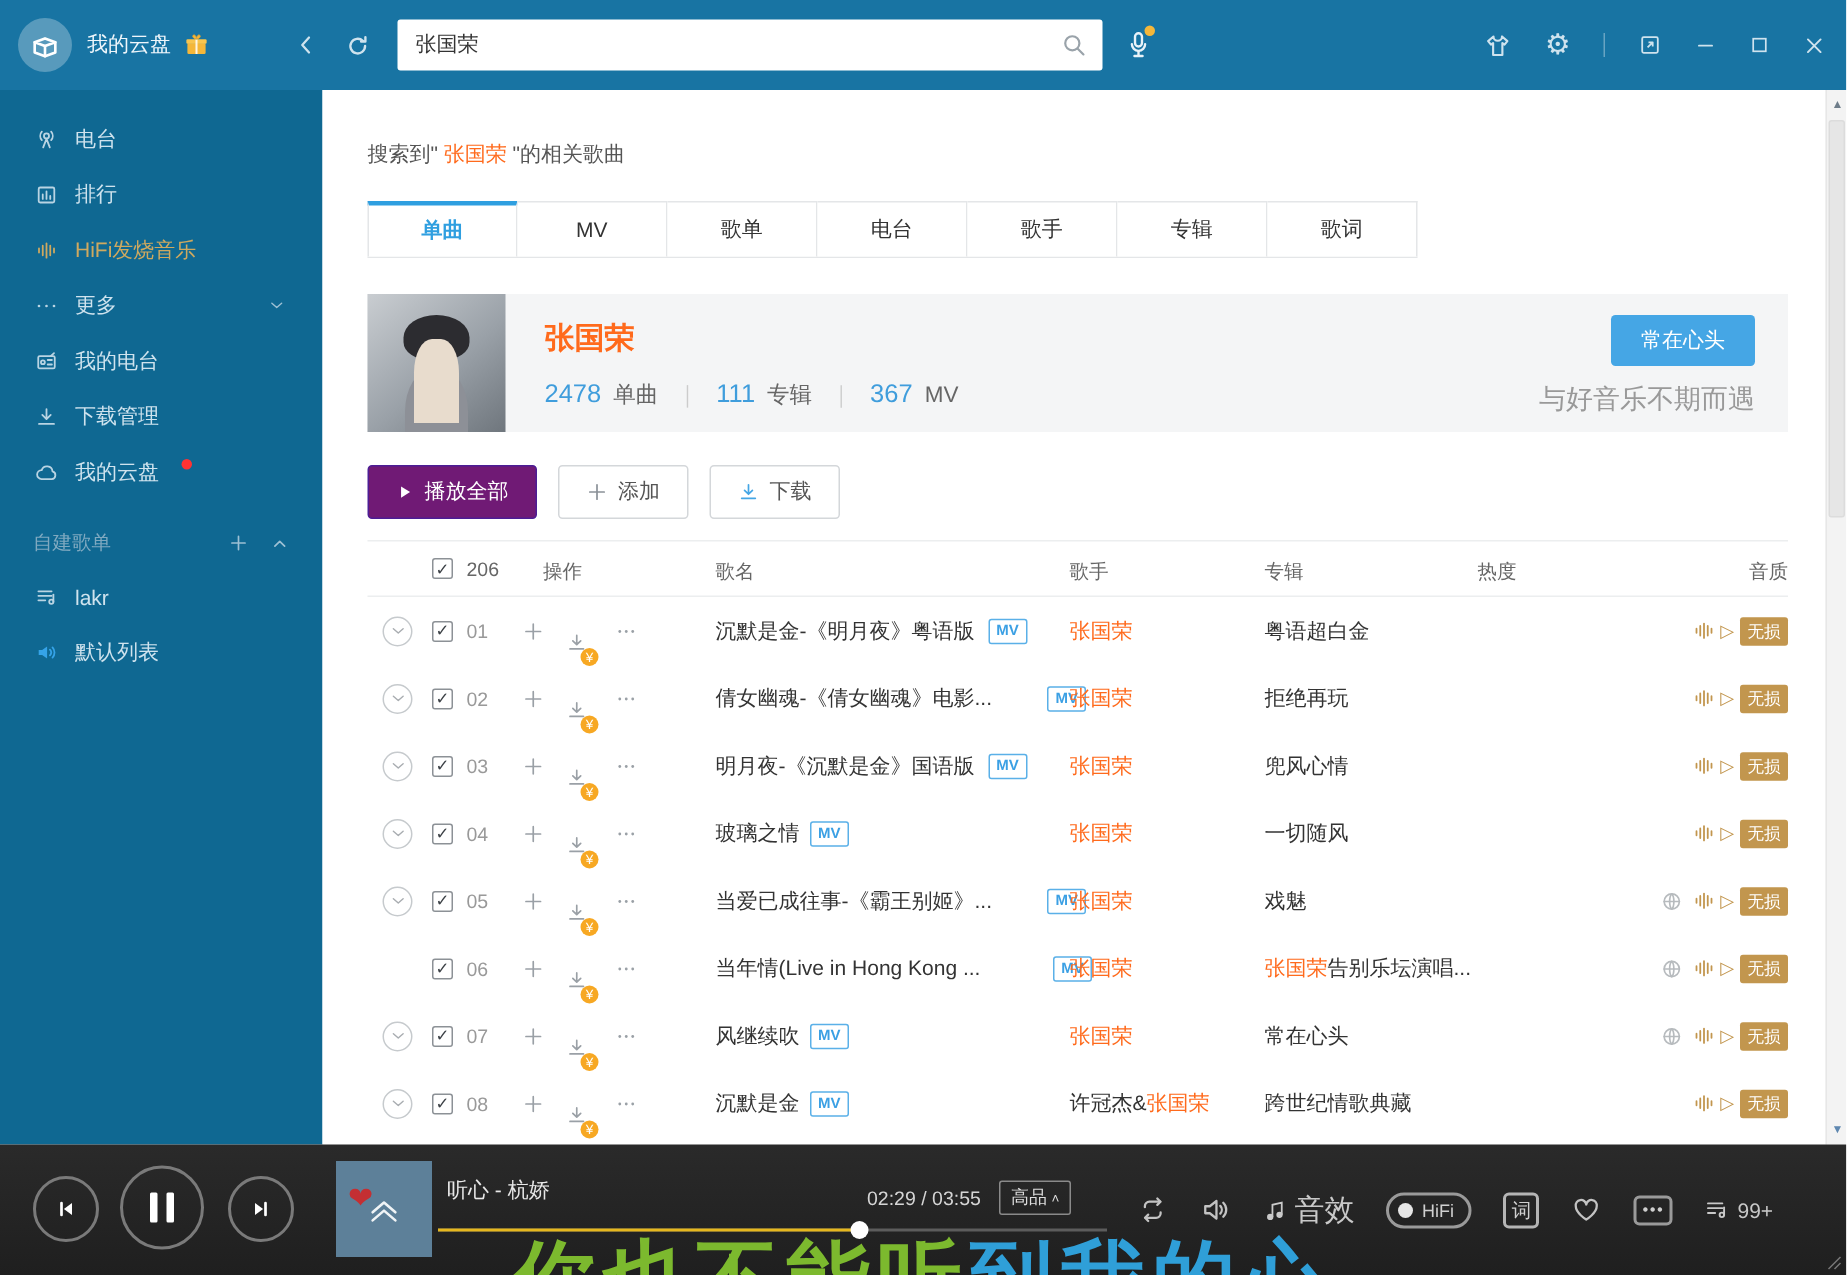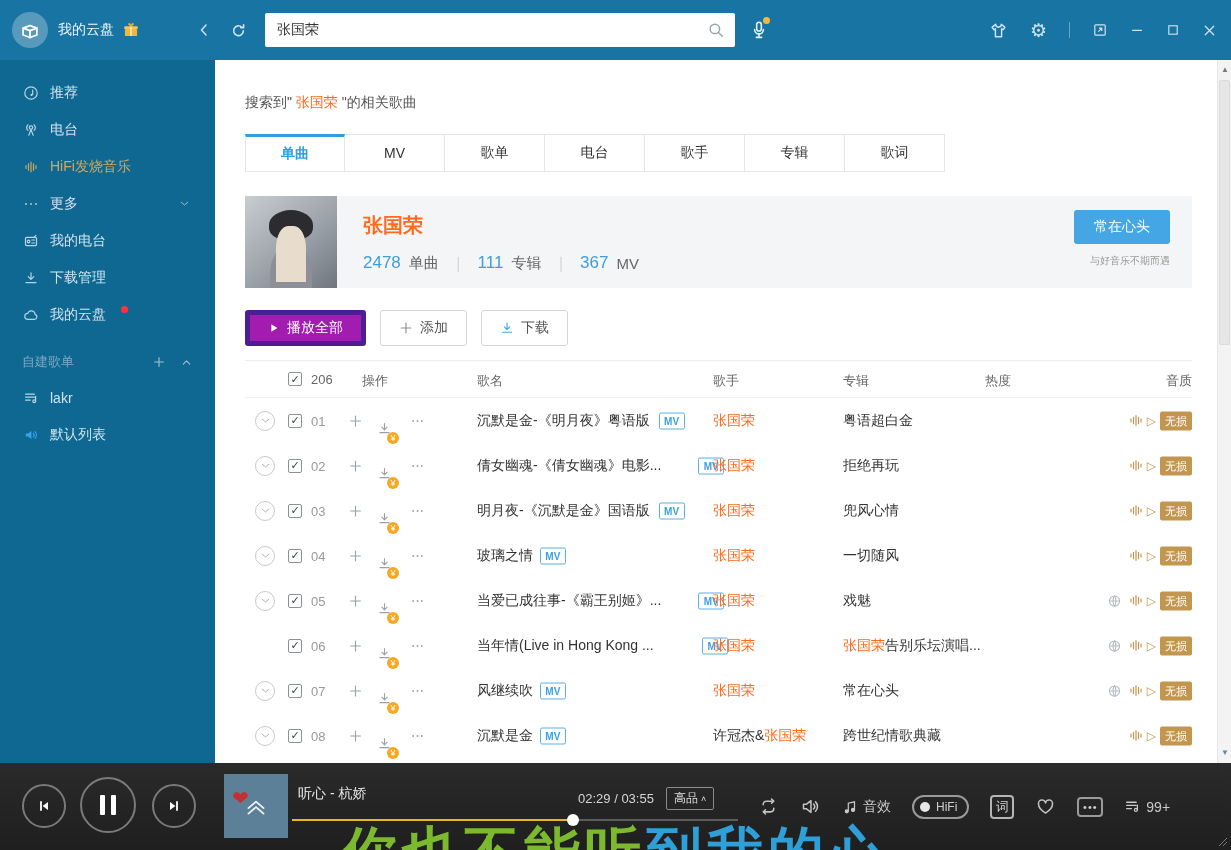--- a/index.html
+++ b/index.html
@@ -50,25 +50,25 @@
   .artist-photo { width:92px; height:92px; background:linear-gradient(140deg,#c9cdd1 0%,#9aa1a8 55%,#6f767d 100%); position:relative; overflow:hidden; }
   .artist-photo:after { content:""; position:absolute; left:24px; top:14px; width:44px; height:30px; border-radius:50% 50% 40% 40%; background:#2c2c30; }
   .artist-photo:before { content:""; position:absolute; left:31px; top:30px; width:30px; height:56px; border-radius:40% 40% 0 0; background:#e8dccd; box-shadow:0 26px 0 6px #8d9097; z-index:1; }
   .artist-meta { margin-left:26px; padding-top:16px; }
   .artist-name { color:#ff6a1c; font-size:20px; font-weight:bold; }
   .artist-stats { margin-top:14px; font-size:15px; color:#666; display:flex; align-items:center; gap:8px; }
   .artist-stats b { color:#3f9ddc; font-weight:normal; font-size:17px; }
   .stat-div { color:#ccc; margin:0 4px; }
   .artist-right { position:absolute; right:22px; top:14px; text-align:right; }
   .btn-featured { display:inline-block; background:#45a6e5; color:#fff; font-size:14px; padding:8px 20px; border-radius:3px; border:none; cursor:pointer; font-family:inherit; }
-  .slogan { margin-top:10px; color:#999; font-size:10px; }
+  .slogan { margin-top:10px; color:#999; font-size:18px; }
 
   .actions { display:flex; gap:14px; margin-top:22px; align-items:center; }
   .btn { height:36px; display:inline-flex; align-items:center; gap:7px; padding:0 18px; border-radius:3px; font-size:14px; cursor:pointer; font-family:inherit; }
-  .btn-primary { background:#a21caf; color:#fff; border:5px solid #4c1d95;justify-content:center; }
+  .btn-primary { background:#701a75; color:#fff; border:1px solid #4c1d95;justify-content:center; }
   .btn-outline { background:#fff; color:#555; border:1px solid #d4d7da; }
   .btn-outline .ic { color:#8b9198; }
   .btn-outline .blue-ic { color:#45a6e5; }
 
   
   .thead { position:relative; height:38px; margin-top:14px; border-top:1px solid #eceeef; border-bottom:1px solid #eceeef; width:947px; color:#666; font-size:13px; }
   .thead > span, .thead > label { position:absolute; top:11px; }
   .rows { width:947px; }
   .row { position:relative; height:45px; width:947px; font-size:14px; }
   .row > * { position:absolute; top:50%; transform:translateY(-50%); }
@@ -108,21 +108,21 @@
   .thumb .heart { position:absolute; left:8px; top:12px; color:#c42f33; font-size:20px; }
   .thumb .chev-up { position:absolute; left:50%; top:50%; transform:translate(-50%,-50%); color:#f0f4f6; }
   .song-line { position:absolute; left:298px; top:22px; font-size:14px; color:#e8e8e8; }
   .time-line { position:absolute; left:578px; top:24px; font-size:13px; color:#d5d5d5; display:flex; align-items:center; gap:12px; }
   .q-box { border:1px solid #8a8a8a; border-radius:2px; padding:2px 7px; font-size:12px; color:#ddd; cursor:pointer; }
   .q-box .caret { font-size:9px; margin-left:3px; }
   .progress { position:absolute; left:292px; top:56px; width:446px; height:2px; background:#5c5c5c; cursor:pointer; }
   .progress .fill { position:absolute; left:0; top:0; bottom:0; background:#e6b71e; }
   .progress .dot { position:absolute; top:-5px; width:12px; height:12px; border-radius:50%; background:#fff; margin-left:-6px; }
   .right-icons { position:absolute; left:758px; top:0; height:87px; display:flex; align-items:center; gap:21px; color:#c3c3c3; }
-  .effects { display:flex; align-items:center; gap:5px; font-size:14px; color:#c9c9c9; cursor:pointer; }
+  .effects { display:flex; align-items:center; gap:5px; font-size:20px; color:#c9c9c9; cursor:pointer; }
   .hifi-pill { display:flex; align-items:center; gap:6px; border:2px solid #9a9a9a; border-radius:13px; padding:3px 10px 3px 6px; font-size:12px; color:#cfcfcf; cursor:pointer; }
   .hifi-pill .dot { width:10px; height:10px; border-radius:50%; background:#e6e6e6; }
   .lyr-box { width:24px; height:24px; border:2px solid #b5b5b5; border-radius:4px; display:flex; align-items:center; justify-content:center; font-size:13px; color:#d0d0d0; cursor:pointer; }
   .more-box { width:26px; height:20px; border:2px solid #9a9a9a; border-radius:4px; display:flex; align-items:center; justify-content:center; letter-spacing:1px; font-size:11px; color:#cfcfcf; cursor:pointer; }
   .queue { display:flex; align-items:center; gap:5px; font-size:14px; color:#c9c9c9; cursor:pointer; }
   .grip { position:absolute; right:3px; bottom:3px; color:#777; }
 
   
   .lyrics { position:absolute; left:50%; transform:translateX(-50%); top:816px; white-space:nowrap; font-size:56px; font-weight:bold; letter-spacing:5px; z-index:5; }
   .lyrics .sung { color:#7cb92e; } .lyrics .upcoming { color:#2f9fd8; }
@@ -210,35 +210,34 @@
           </svg>
         </span>
     </span>
   </header>
 
   <aside class="sidebar">
     <div id="side-nav" class="first">
         <div class="side-item">
           <span class="ic">
             <svg width="16" height="16" viewBox="0 0 16 16" fill="none" stroke="currentColor" stroke-width="1.2" stroke-linecap="round" stroke-linejoin="round">
-              <circle cx="8" cy="8" r="6.2"></circle>
-              <path d="M9.7 5.1v4.4"></path>
-              <circle cx="8.5" cy="9.9" r="1.1" fill="currentColor" stroke="none"></circle>
-            </svg>
-          </span>
-          <span>推荐</span>
-        </div>
-        <div class="side-item">
-          <span class="ic">
-            <svg width="16" height="16" viewBox="0 0 16 16" fill="none" stroke="currentColor" stroke-width="1.2" stroke-linecap="round" stroke-linejoin="round">
               <circle cx="8" cy="5.6" r="1.7"></circle>
               <path d="M4.9 8.4a4.2 4.2 0 0 1 0-5.6M11.1 2.8a4.2 4.2 0 0 1 0 5.6M5.8 13.2L8 7.6l2.2 5.6"></path>
             </svg>
           </span>
           <span>电台</span>
+        </div>
+        <div class="side-item">
+          <span class="ic">
+            <svg width="16" height="16" viewBox="0 0 16 16" fill="none" stroke="currentColor" stroke-width="1.2" stroke-linecap="round" stroke-linejoin="round">
+              <rect x="2.8" y="3" width="10.4" height="10" rx="1"></rect>
+              <path d="M5.5 10.6V7.6M8 10.6V5.6M10.5 10.6V8.6"></path>
+            </svg>
+          </span>
+          <span>排行</span>
         </div>
         <div class="side-item gold">
           <span class="ic">
             <svg width="16" height="16" viewBox="0 0 16 16" fill="none" stroke="currentColor" stroke-width="1.2" stroke-linecap="round" stroke-linejoin="round">
               <path d="M3 6.6v2.8M5.5 4.8v6.4M8 3.2v9.6M10.5 4.8v6.4M13 6.6v2.8"></path>
             </svg>
           </span>
           <span>HiFi发烧音乐</span>
         </div>
         <div class="side-item">

